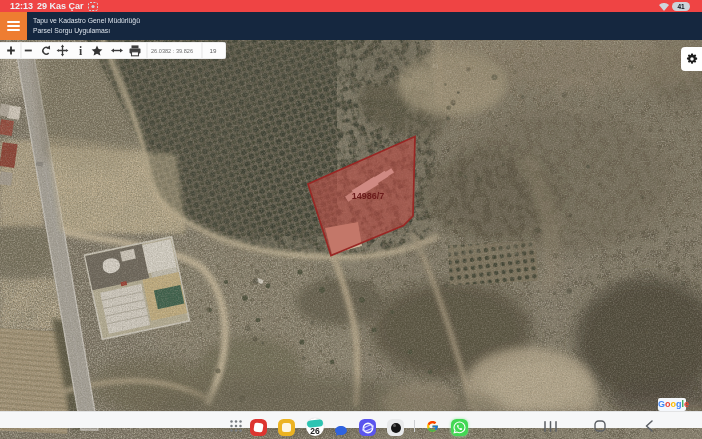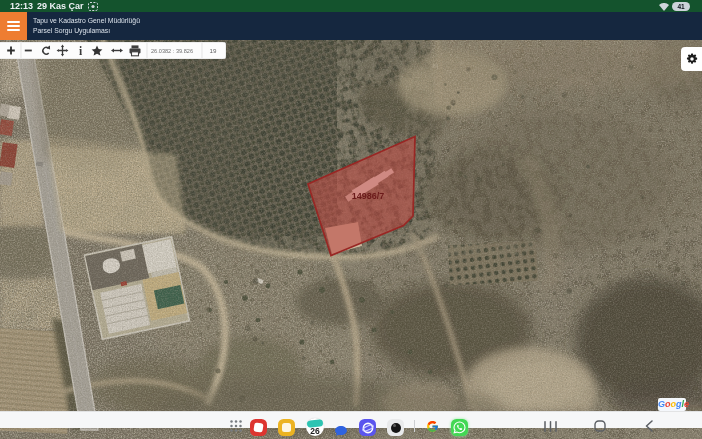--- a/index.html
+++ b/index.html
@@ -317,21 +317,21 @@
 <rect x="346" y="194" width="9" height="6" transform="rotate(-32 350 197)" fill="#d6d0c4"></rect>
 </g>
 
 <path d="M415,136.5 L413,216 L403.5,225.5 L331,255.5 L308,184 Z" fill="#8a6a50" opacity="0.22"></path>
 
 <path d="M415,136.5 L413,216 L403.5,225.5 L331,255.5 L308,184 Z" fill="rgba(199,72,68,0.5)" stroke="#992724" stroke-width="1.7"></path>
 
 <text x="368" y="199" font-family="Liberation Sans,sans-serif" font-size="9" font-weight="bold" fill="#6b1a1a" text-anchor="middle">14986/7</text>
 </svg>
 
-<div class="abs" style="left:0;top:0;width:702px;height:12px;background:#14532d;color:#eef1f5;font-size:9px;font-weight:bold;line-height:12px;">
+<div class="abs" style="left:0;top:0;width:702px;height:12px;background:#ef4444;color:#eef1f5;font-size:9px;font-weight:bold;line-height:12px;">
 
 <span class="abs" style="left:10px;top:0;">12:13</span>
 
 <span class="abs" style="left:37px;top:0;">29 Kas Çar</span>
 
 <svg class="abs" style="left:88px;top:2px" width="10" height="9" viewBox="0 0 10 9">
         <rect x="0.5" y="0.5" width="9" height="8" rx="1.5" fill="none" stroke="#cfd5dc" stroke-width="1" stroke-dasharray="2 1.4"></rect>
         <circle cx="5" cy="4.5" r="1.6" fill="#cfd5dc"></circle>
       </svg>
 
@@ -396,21 +396,21 @@
 
 <text x="213" y="11.3" font-family="Liberation Sans,sans-serif" font-size="6.2" fill="#5e5e5e" text-anchor="middle">19</text>
 </svg>
 
 <div class="abs" style="left:681px;top:47px;width:21px;height:24px;background:#fff;border-radius:4px 0 0 4px;">
 <svg class="abs" style="left:4.5px;top:6px" width="12" height="12" viewBox="0 0 24 24">
         <path fill="#1c1c1c" d="M12,8.5A3.5,3.5 0 1,0 15.5,12 3.5,3.5 0 0,0 12,8.5ZM21.5,13.6l-2-.3a7.6,7.6 0 0,1 -.6,1.5l1.2,1.6a1,1 0 0,1 -.1,1.3l-1.3,1.3a1,1 0 0,1 -1.3.1l-1.6-1.2a7.6,7.6 0 0,1 -1.5.6l-.3,2a1,1 0 0,1 -1,.8h-1.8a1,1 0 0,1 -1-.8l-.3-2a7.6,7.6 0 0,1 -1.5-.6L6.8,19.1a1,1 0 0,1 -1.3-.1L4.2,17.7a1,1 0 0,1 -.1-1.3l1.2-1.6a7.6,7.6 0 0,1 -.6-1.5l-2-.3a1,1 0 0,1 -.8-1v-1.8a1,1 0 0,1 .8-1l2-.3a7.6,7.6 0 0,1 .6-1.5L4.1,5.8a1,1 0 0,1 .1-1.3L5.5,3.2a1,1 0 0,1 1.3-.1L8.4,4.3a7.6,7.6 0 0,1 1.5-.6l.3-2a1,1 0 0,1 1-.8H13a1,1 0 0,1 1,.8l.3,2a7.6,7.6 0 0,1 1.5.6l1.6-1.2a1,1 0 0,1 1.3.1l1.3,1.3a1,1 0 0,1 .1,1.3L18.9,7.4a7.6,7.6 0 0,1 .6,1.5l2,.3a1,1 0 0,1 .8,1V12.6A1,1 0 0,1 21.5,13.6Z"></path>
       </svg>
 </div>
 
-<div class="abs" style="left:658px;top:398px;width:28px;height:13px;background:#f4f7fb;border-radius:2px;font-size:9px;font-weight:bold;line-height:13px;text-align:left;letter-spacing:0;font-style:italic;">
+<div class="abs" style="left:658px;top:398px;width:28px;height:13px;background:#f4f7fb;border-radius:2px;font-size:9px;font-weight:bold;line-height:13px;text-align:left;letter-spacing:0;">
 <span style="color:#4285F4">G</span><span style="color:#EA4335">o</span><span style="color:#FBBC05">o</span><span style="color:#4285F4">g</span><span style="color:#34A853">l</span><span style="color:#EA4335">e</span>
 </div>
 
 <div class="abs" style="left:0;top:411px;width:702px;height:17px;background:#f6f7f8;border-top:1px solid #e2e3e4;box-sizing:border-box;">
 
 <svg class="abs" style="left:229px;top:7px" width="14" height="14" viewBox="0 0 14 14">
         <g fill="#777c81">
           <circle cx="2.5" cy="2.5" r="1.25"></circle>
           <circle cx="7" cy="2.5" r="1.25"></circle>
           <circle cx="11.5" cy="2.5" r="1.25"></circle>

